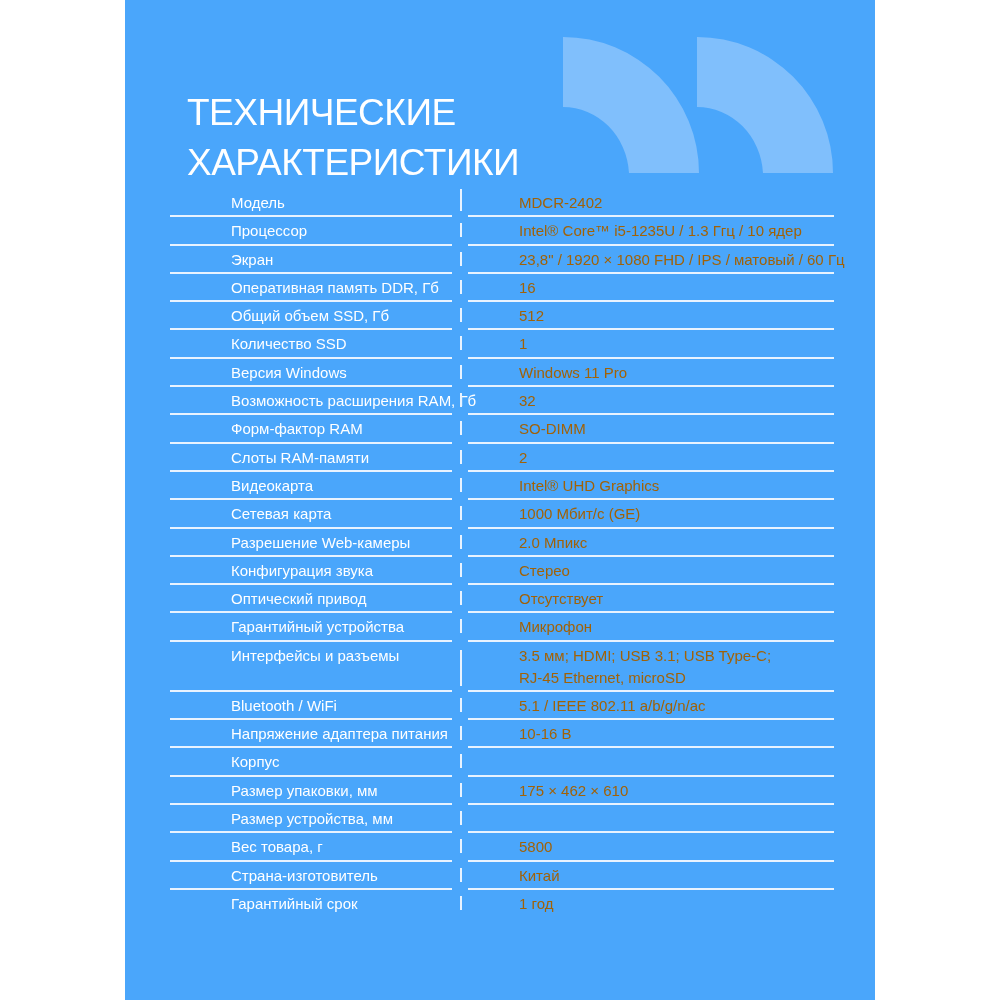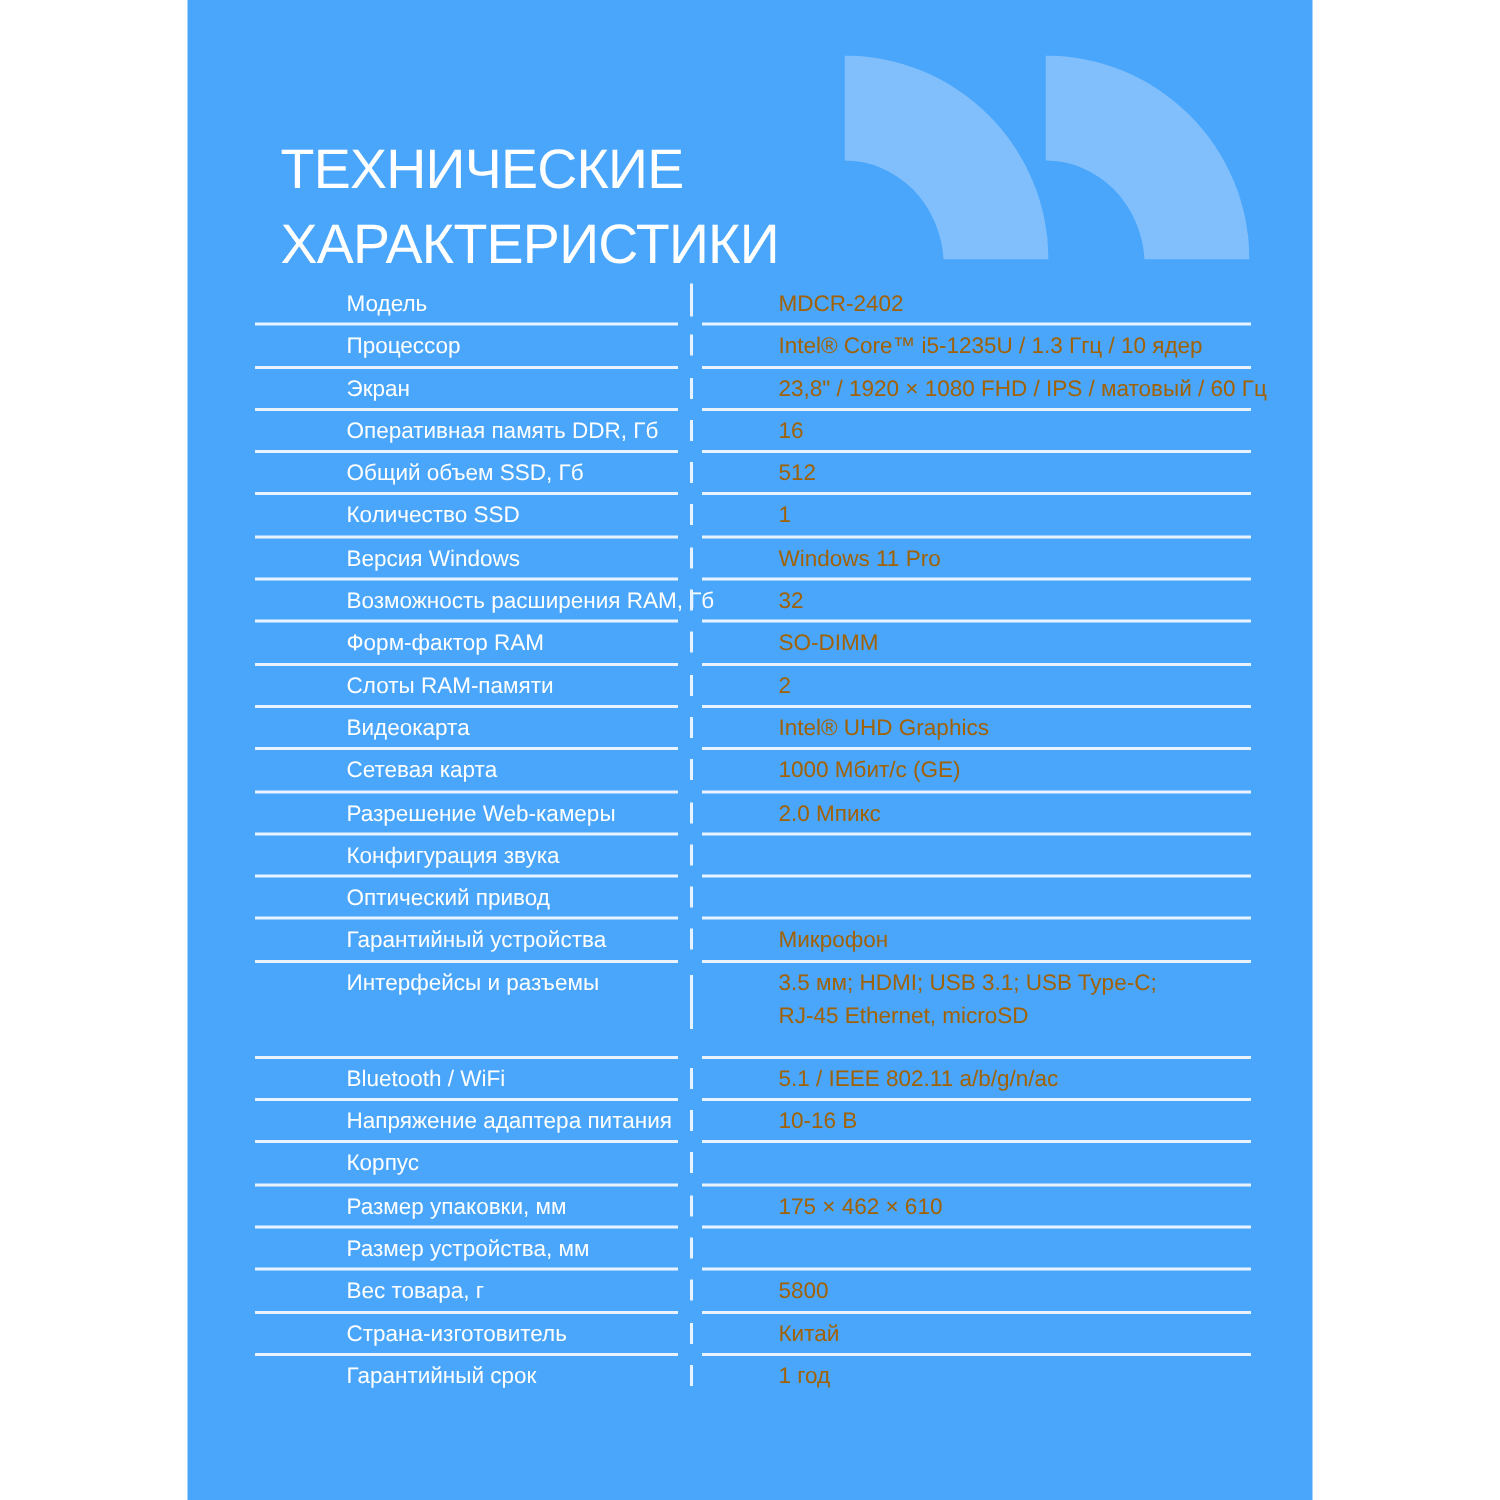--- a/index.html
+++ b/index.html
@@ -15,21 +15,21 @@
     .quote { position: absolute; top: 37px; width: 136px; height: 136px; }
     .quote svg { width: 100%; height: 100%; display: block; }
     .title {
       position: absolute; left: 187px; top: 88px;
       color: #ffffff; font-weight: normal; font-size: 37px; line-height: 50px;
       letter-spacing: -0.5px;
     }
     .title div { white-space: nowrap; }
     .spec-table { position: absolute; left: 170px; top: 189px; width: 664px; }
     .row { position: relative; height: 28.3px; }
-    .row.tall { height: 64px; }
+    .row.tall { height: 50px; }
     .cell-label {
       position: absolute; left: 18px; top: 3px;
       color: #ffffff; font-size: 15px; line-height: 22px; white-space: nowrap; margin-left: 43px;
     }
     .cell-value {
       position: absolute; left: 313px; top: 3px; width: 350px;
       color: #a16207; font-size: 15px; line-height: 22px; margin-left: 36px;
     }
     .cell-value .line { display: block; white-space: nowrap; }
     .vsep {
@@ -180,26 +180,32 @@
       <div class="vsep"></div>
       <div class="cell-value">
         <span class="line">2.0 Мпикс</span>
       </div>
       <div class="hline-left"></div>
       <div class="hline-right"></div>
     </div>
     <div class="row">
       <div class="cell-label">Конфигурация звука</div>
       <div class="vsep"></div>
+      <div class="cell-value">
+        <span class="line">Стерео</span>
+      </div>
       <div class="hline-left"></div>
       <div class="hline-right"></div>
     </div>
     <div class="row">
       <div class="cell-label">Оптический привод</div>
       <div class="vsep"></div>
+      <div class="cell-value">
+        <span class="line">Отсутствует</span>
+      </div>
       <div class="hline-left"></div>
       <div class="hline-right"></div>
     </div>
     <div class="row">
       <div class="cell-label">Гарантийный устройства</div>
       <div class="vsep"></div>
       <div class="cell-value">
         <span class="line">Микрофон</span>
       </div>
       <div class="hline-left"></div>

